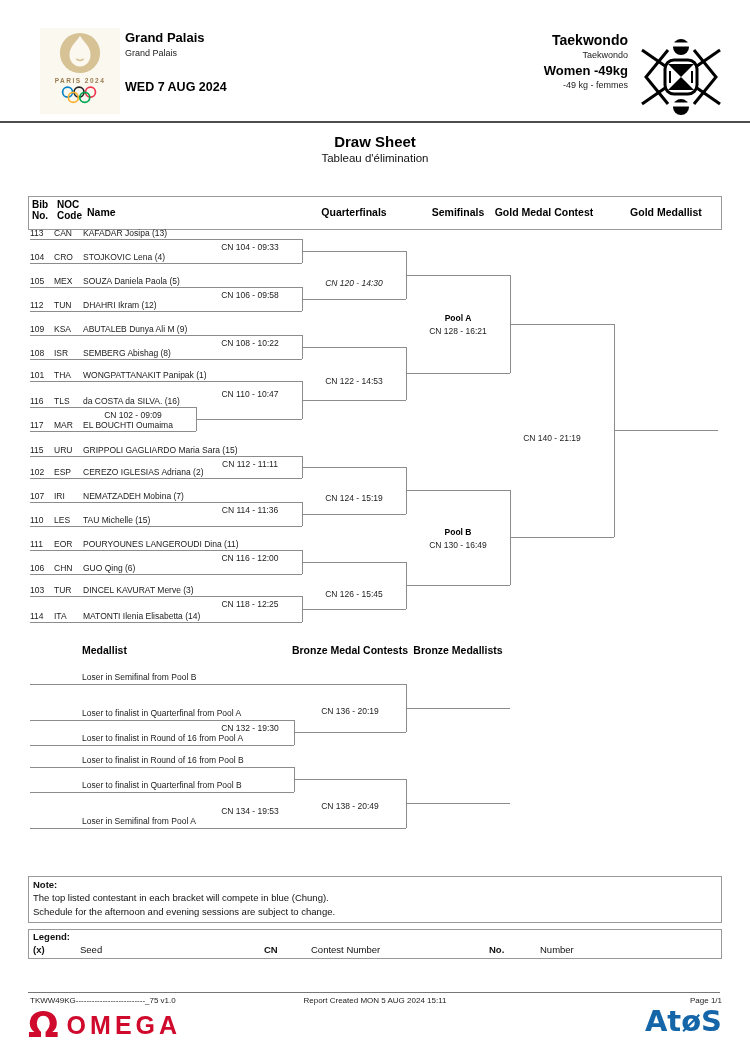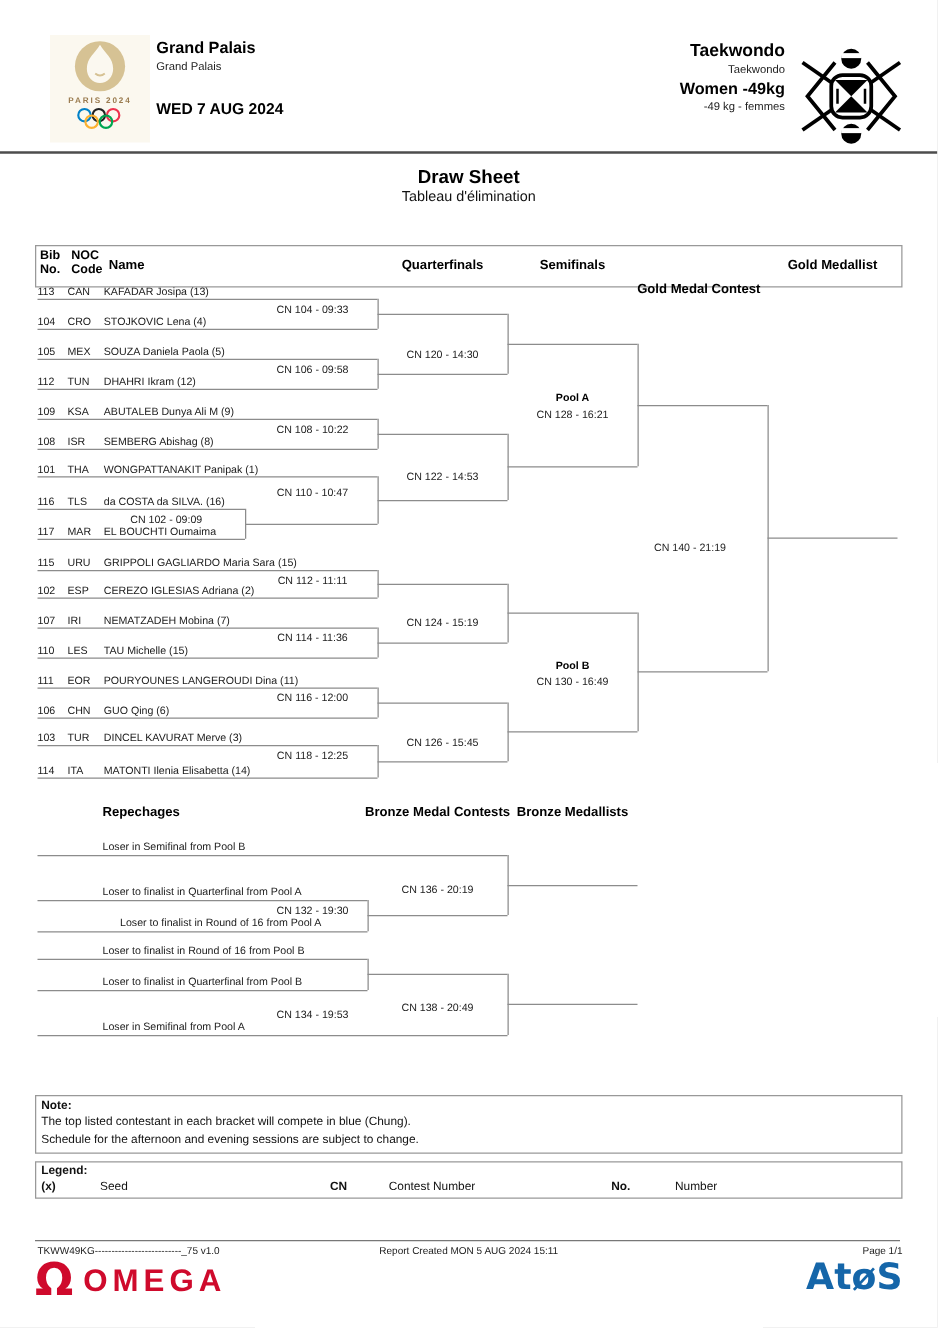--- a/index.html
+++ b/index.html
@@ -80,21 +80,21 @@
   <div style="position:absolute;left:0;top:152px;width:750px;text-align:center;font-size:11.5px;color:#111;">Tableau d'élimination</div>
 
   <div class="notebox" style="left:28px;top:196px;width:692px;height:32px;"></div>
   <div class="colhdr" style="left:32px;top:199px;font-size:10px;">Bib</div>
   <div class="colhdr" style="left:32px;top:210px;font-size:10px;">No.</div>
   <div class="colhdr" style="left:57px;top:199px;font-size:10px;">NOC</div>
   <div class="colhdr" style="left:57px;top:210px;font-size:10px;">Code</div>
   <div class="colhdr" style="left:87px;top:206px;">Name</div>
   <div class="colhdr ctr" style="left:294px;top:206px;width:120px;">Quarterfinals</div>
   <div class="colhdr ctr" style="left:398px;top:206px;width:120px;">Semifinals</div>
-  <div class="colhdr ctr" style="left:489px;top:206px;width:140px;margin-top:19px;">Gold Medal Contest</div>
+  <div class="colhdr ctr" style="left:474px;top:206px;width:140px;">Gold Medal Contest</div>
   <div class="colhdr ctr" style="left:596px;top:206px;width:140px;">Gold Medallist</div>
 
   <div class="arow" style="left:30px;top:227px;">
       <span class="bib">113</span>
       <span class="noc">CAN</span>
       <span>KAFADAR Josipa (13)</span>
     </div>
   <div class="arow" style="left:30px;top:251px;">
       <span class="bib">104</span>
       <span class="noc">CRO</span>
@@ -232,37 +232,37 @@
 
   <div class="cn" style="left:170px;top:242px;">CN 104 - 09:33</div>
   <div class="cn" style="left:170px;top:290px;">CN 106 - 09:58</div>
   <div class="cn" style="left:170px;top:338px;">CN 108 - 10:22</div>
   <div class="cn" style="left:170px;top:389px;">CN 110 - 10:47</div>
   <div class="cn" style="left:53px;top:410px;">CN 102 - 09:09</div>
   <div class="cn" style="left:170px;top:459px;">CN 112 - 11:11</div>
   <div class="cn" style="left:170px;top:505px;">CN 114 - 11:36</div>
   <div class="cn" style="left:170px;top:553px;">CN 116 - 12:00</div>
   <div class="cn" style="left:170px;top:599px;">CN 118 - 12:25</div>
-  <div class="cn" style="left:274px;top:278px;">CN 120 - 14:30</div>
+  <div class="cn" style="left:274px;top:278px;font-style:italic;">CN 120 - 14:30</div>
   <div class="cn" style="left:274px;top:376px;">CN 122 - 14:53</div>
   <div class="cn" style="left:274px;top:493px;">CN 124 - 15:19</div>
   <div class="cn" style="left:274px;top:589px;">CN 126 - 15:45</div>
   <div class="cn pool" style="left:378px;top:313px;">Pool A</div>
   <div class="cn" style="left:378px;top:326px;">CN 128 - 16:21</div>
   <div class="cn pool" style="left:378px;top:527px;">Pool B</div>
   <div class="cn" style="left:378px;top:540px;">CN 130 - 16:49</div>
   <div class="cn" style="left:472px;top:433px;">CN 140 - 21:19</div>
 
-  <div class="colhdr" style="left:82px;top:644px;">Repechages</div>
+  <div class="colhdr" style="left:82px;top:644px;">Medallist</div>
   <div class="colhdr ctr" style="left:250px;top:644px;width:200px;">Bronze Medal Contests</div>
   <div class="colhdr ctr" style="left:378px;top:644px;width:160px;">Bronze Medallists</div>
 
   <div class="entry" style="left:82px;top:672px;">Loser in Semifinal from Pool B</div>
   <div class="entry" style="left:82px;top:708px;">Loser to finalist in Quarterfinal from Pool A</div>
-  <div class="entry" style="left:82px;top:733px;margin-left:14px;">Loser to finalist in Round of 16 from Pool A</div>
+  <div class="entry" style="left:82px;top:733px;">Loser to finalist in Round of 16 from Pool A</div>
   <div class="entry" style="left:82px;top:755px;">Loser to finalist in Round of 16 from Pool B</div>
   <div class="entry" style="left:82px;top:780px;">Loser to finalist in Quarterfinal from Pool B</div>
   <div class="entry" style="left:82px;top:816px;">Loser in Semifinal from Pool A</div>
 
   <div class="hl" style="left:30px;top:684px;width:376px;"></div>
   <div class="hl" style="left:30px;top:720px;width:264px;"></div>
   <div class="hl" style="left:30px;top:745px;width:264px;"></div>
   <div class="hl" style="left:294px;top:732px;width:112px;"></div>
   <div class="hl" style="left:30px;top:767px;width:264px;"></div>
   <div class="hl" style="left:30px;top:792px;width:264px;"></div>

